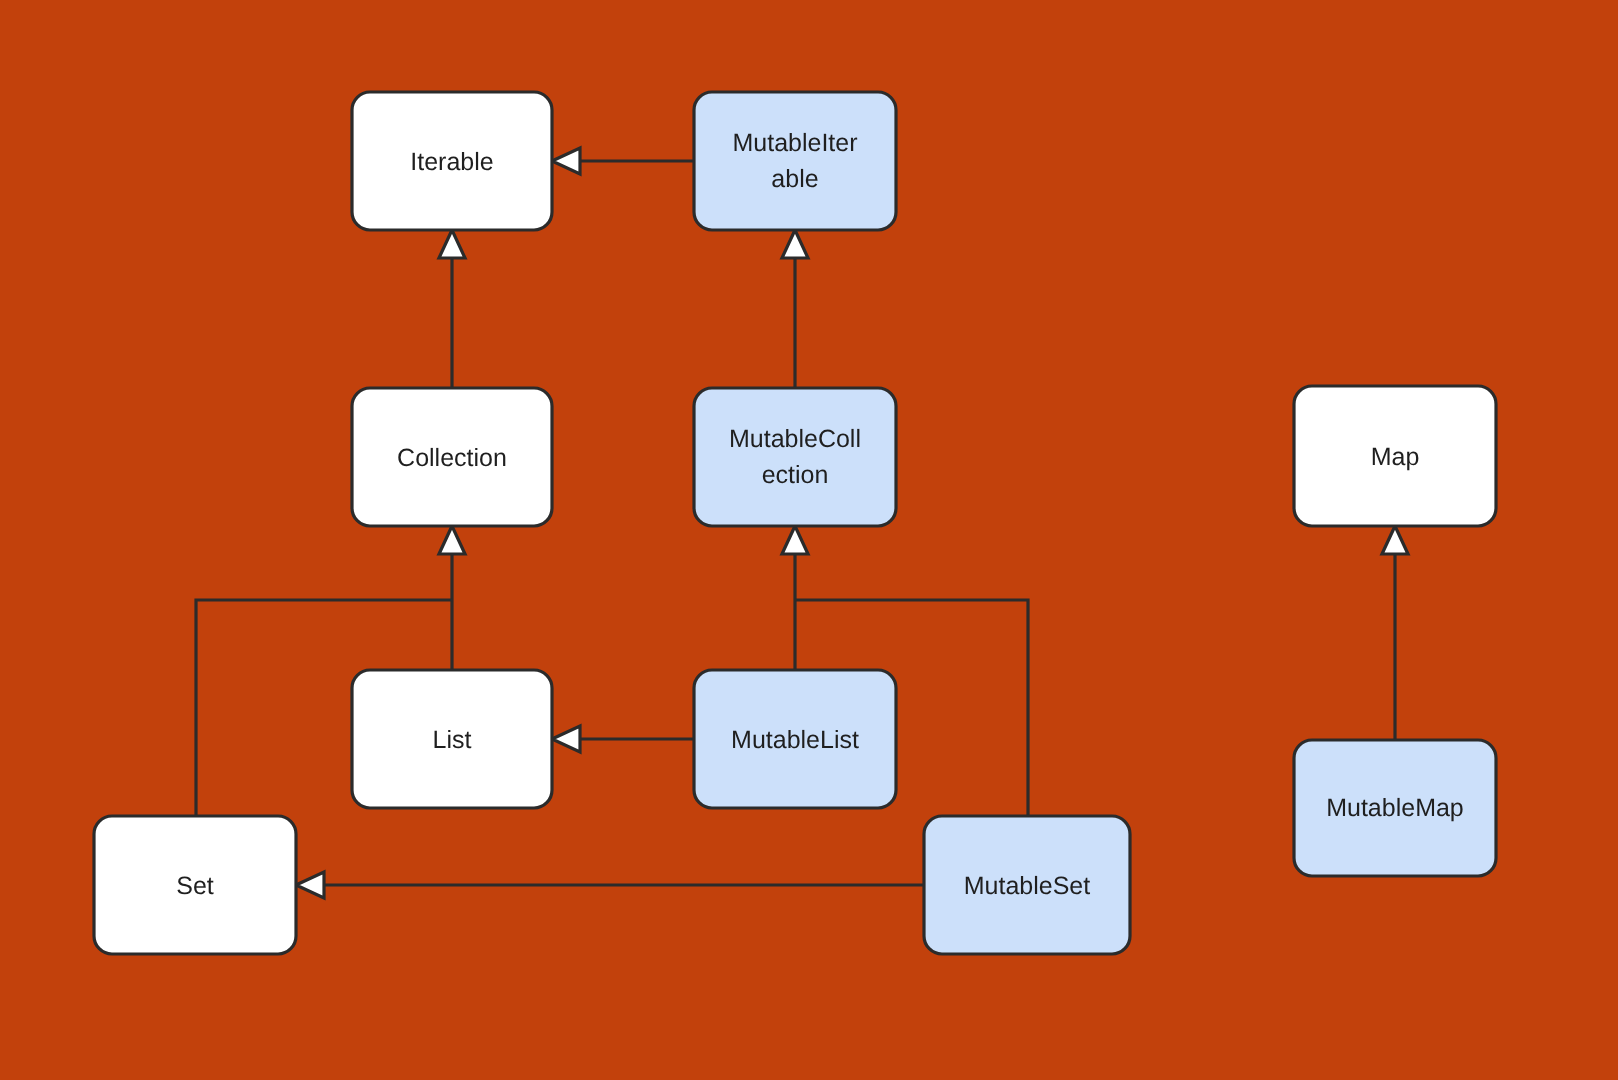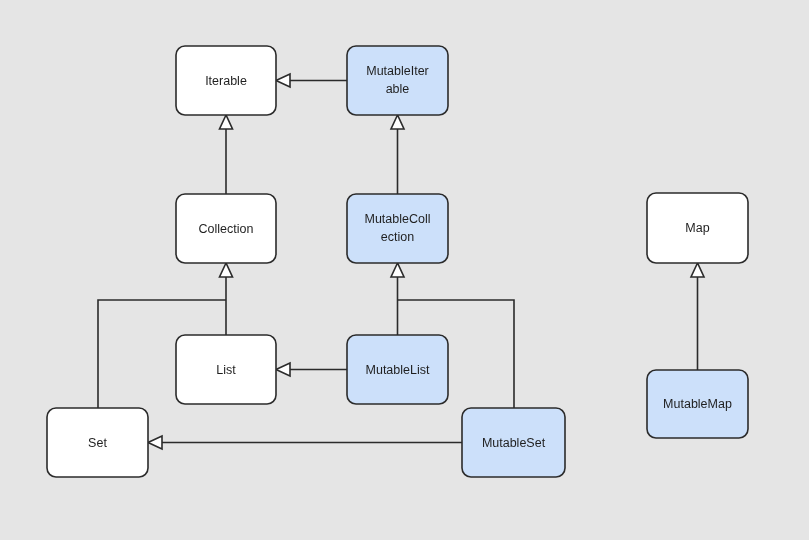--- a/index.html
+++ b/index.html
@@ -10,21 +10,21 @@
   body {
     width: 809px;
     height: 540px;
     overflow: hidden;
     font-family: "Liberation Sans", sans-serif;
   }
   #diagram-root {
     position: relative;
     width: 809px;
     height: 540px;
-    background: #e5e5e5;
+    background: #c2410c;
   }
   svg#uml-canvas {
     display: block;
     width: 809px;
     height: 540px;
   }
   .node-box {
     stroke: #2b2b2b;
     stroke-width: 1.6;
   }

